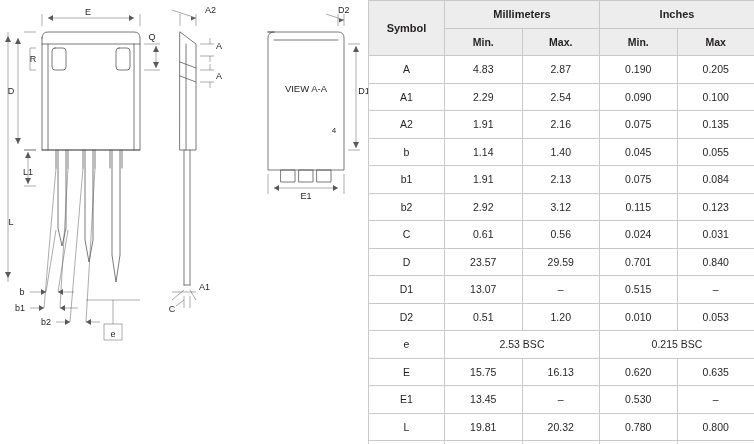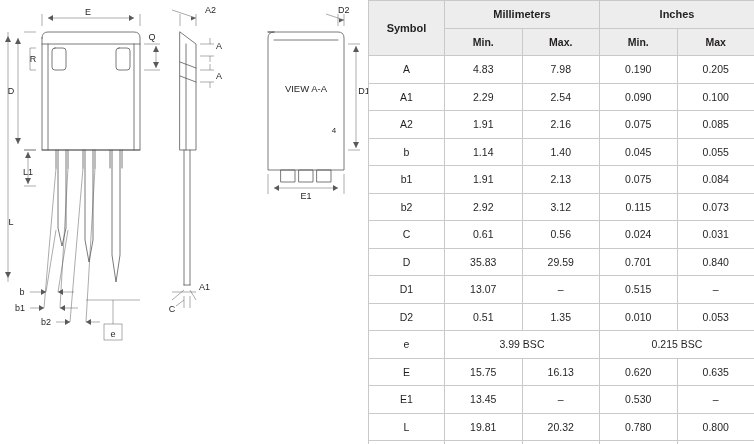--- a/index.html
+++ b/index.html
@@ -257,90 +257,90 @@
           <th>Min.</th>
           <th>Max.</th>
           <th>Min.</th>
           <th>Max</th>
         </tr>
       </thead>
       <tbody id="tbody">
           <tr>
             <td class="sym">A</td>
             <td>4.83</td>
-            <td>7.98</td>
+            <td>2.87</td>
             <td>0.190</td>
             <td>0.205</td>
           </tr>
           <tr>
             <td class="sym">A1</td>
             <td>2.29</td>
             <td>2.54</td>
             <td>0.090</td>
             <td>0.100</td>
           </tr>
           <tr>
             <td class="sym">A2</td>
             <td>1.91</td>
             <td>2.16</td>
             <td>0.075</td>
-            <td>0.085</td>
+            <td>0.135</td>
           </tr>
           <tr>
             <td class="sym">b</td>
             <td>1.14</td>
             <td>1.40</td>
             <td>0.045</td>
             <td>0.055</td>
           </tr>
           <tr>
             <td class="sym">b1</td>
             <td>1.91</td>
             <td>2.13</td>
             <td>0.075</td>
             <td>0.084</td>
           </tr>
           <tr>
             <td class="sym">b2</td>
             <td>2.92</td>
             <td>3.12</td>
             <td>0.115</td>
-            <td>0.073</td>
+            <td>0.123</td>
           </tr>
           <tr>
             <td class="sym">C</td>
             <td>0.61</td>
             <td>0.56</td>
             <td>0.024</td>
             <td>0.031</td>
           </tr>
           <tr>
             <td class="sym">D</td>
-            <td>35.83</td>
+            <td>23.57</td>
             <td>29.59</td>
             <td>0.701</td>
             <td>0.840</td>
           </tr>
           <tr>
             <td class="sym">D1</td>
             <td>13.07</td>
             <td>–</td>
             <td>0.515</td>
             <td>–</td>
           </tr>
           <tr>
             <td class="sym">D2</td>
             <td>0.51</td>
-            <td>1.35</td>
+            <td>1.20</td>
             <td>0.010</td>
             <td>0.053</td>
           </tr>
           <tr>
             <td class="sym">e</td>
-            <td colspan="2" class="bsc-cell">3.99 BSC</td>
+            <td colspan="2" class="bsc-cell">2.53 BSC</td>
             <td colspan="2" class="bsc-cell">0.215 BSC</td>
           </tr>
           <tr>
             <td class="sym">E</td>
             <td>15.75</td>
             <td>16.13</td>
             <td>0.620</td>
             <td>0.635</td>
           </tr>
           <tr>

